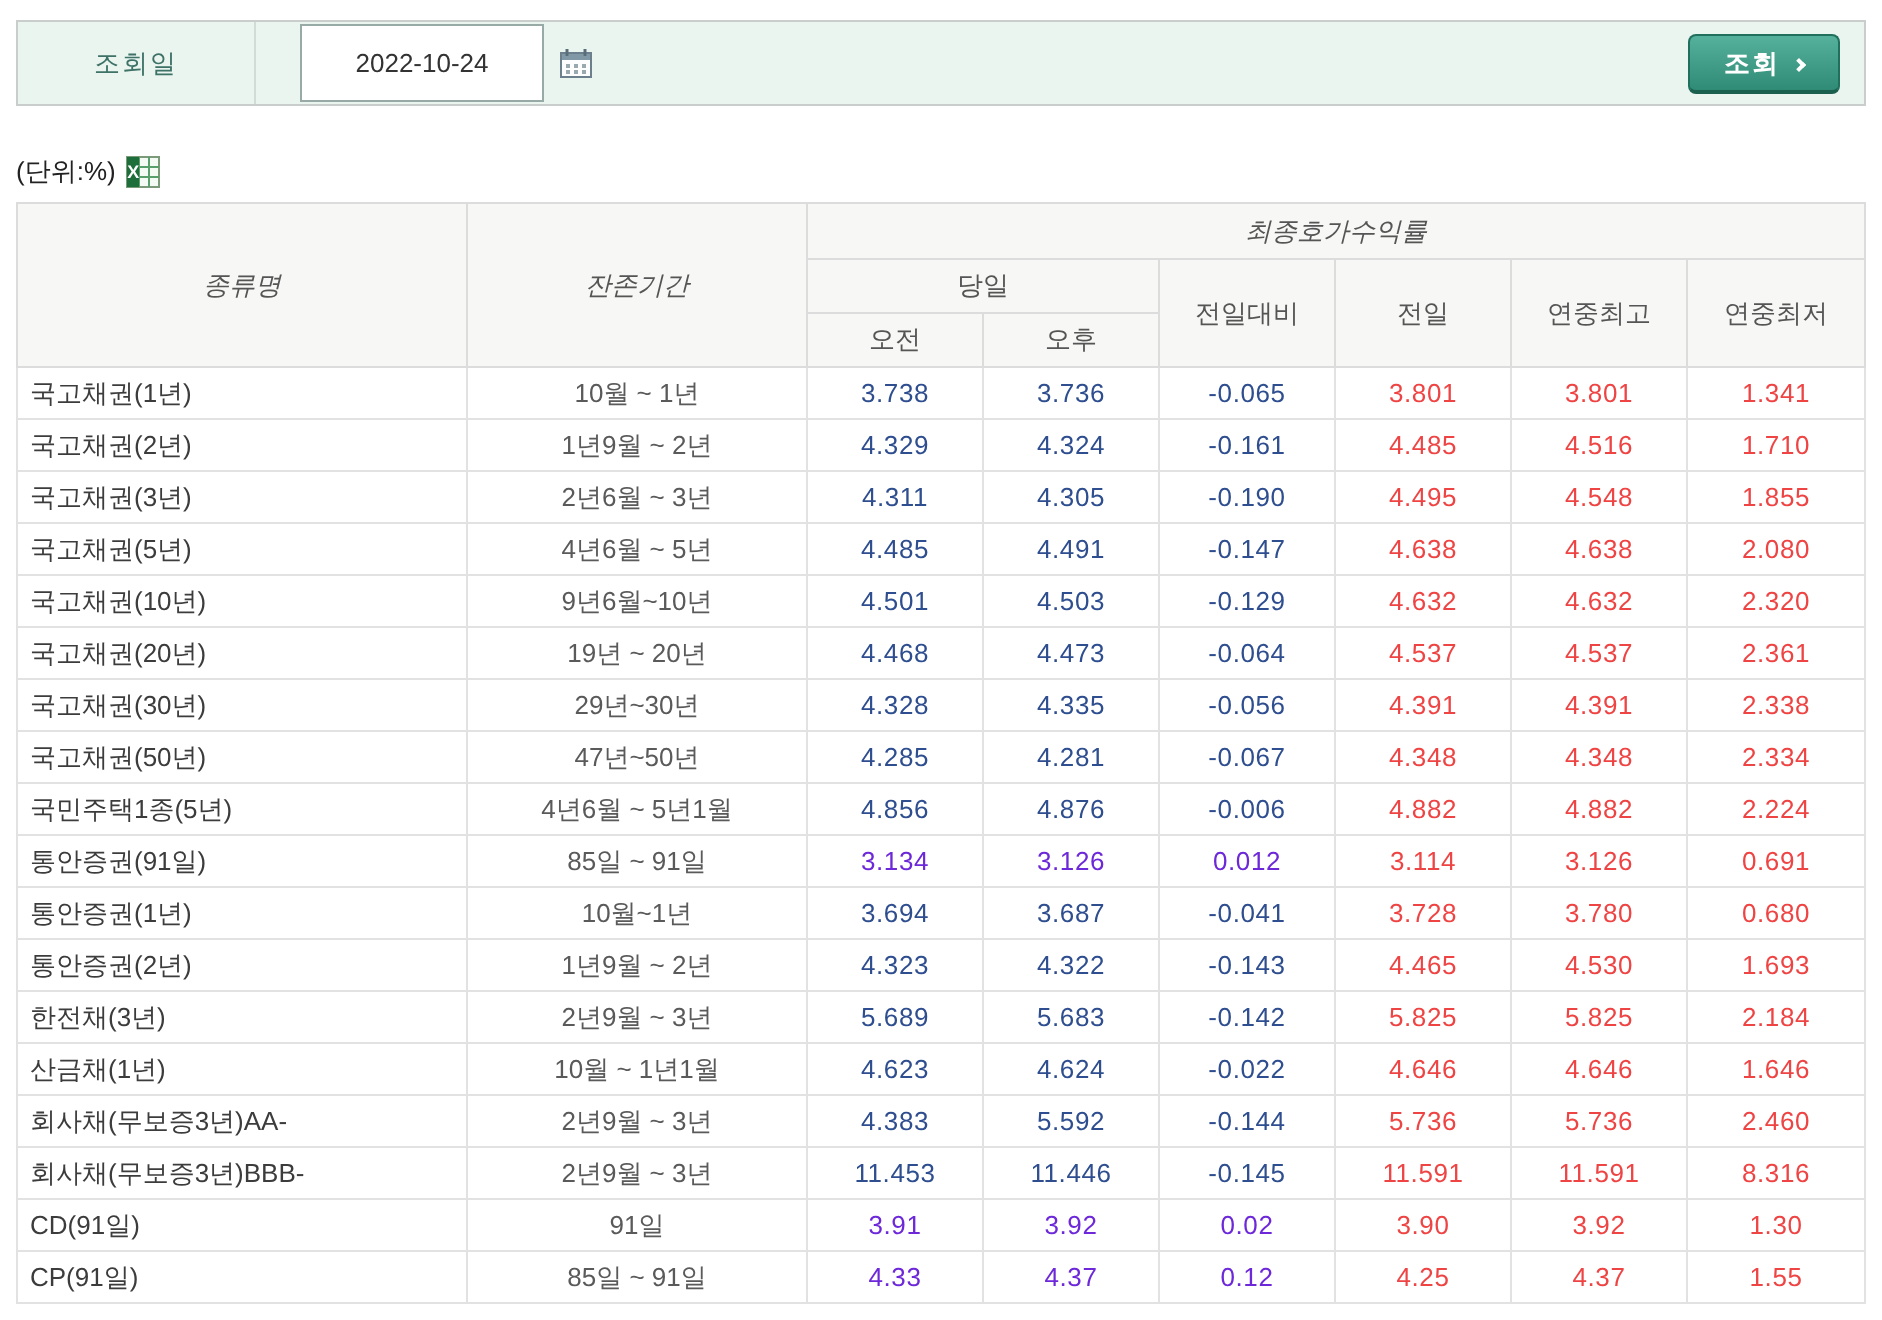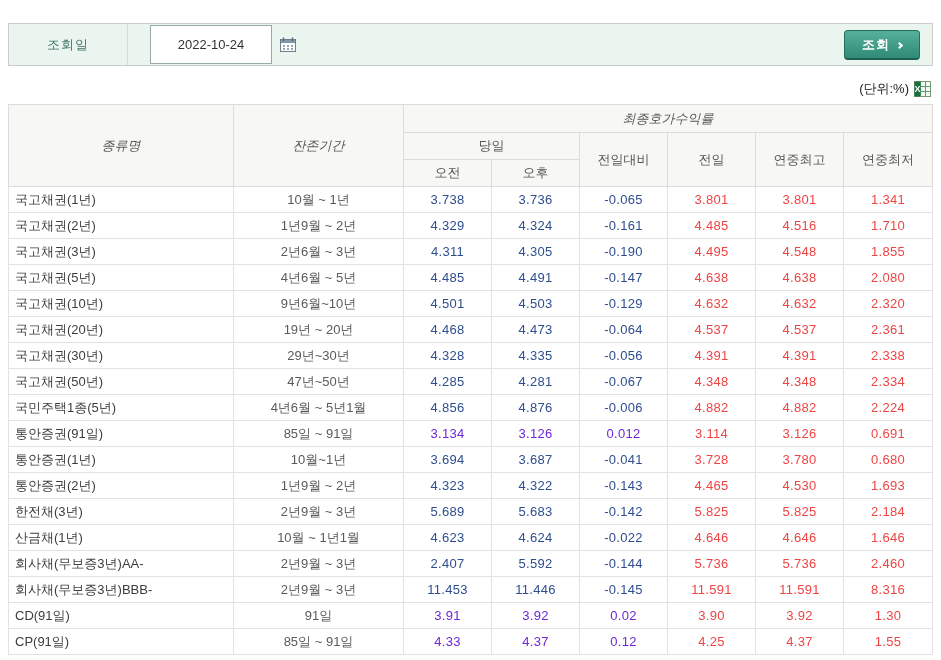--- a/index.html
+++ b/index.html
@@ -3,21 +3,21 @@
 <meta charset="utf-8">
 <style>
   * { box-sizing: border-box; }
   html,body { margin:0; padding:0; background:#fff; }
   body {
     font-family: "Liberation Sans", "DejaVu Sans", sans-serif;
     font-size: 13px;
     color:#333;
     width: 941px;
   }
-  .page { padding: 23px 8px 0 8px; }
+  .page { padding: 10px 8px 0 8px; }
 
   
   .query-bar {
     display:flex; align-items:center;
     height:43px;
     background:#eaf5f0;
     border:1px solid #c9cdcb;
     padding:0 12px 0 0;
   }
   .query-label {
@@ -45,22 +45,22 @@
     font-family:"Liberation Sans","DejaVu Sans",sans-serif;
   }
   .btn-chevron {
     display:inline-block; width:5px; height:5px;
     border-top:2px solid #fff; border-right:2px solid #fff;
     transform:rotate(45deg); margin-top:1px;
   }
 
   
   .unit-row {
-    display:flex; justify-content:flex-end; align-items:center; gap:5px;
-    margin:14px 2px 6px 0;
+    display:flex; justify-content:flex-start; align-items:center; gap:5px;
+    margin:24px 2px 6px 0;
     color:#222;
   }
   .excel-icon { line-height:0; cursor:pointer; }
 
   
   table.data-table {
     width:100%;
     border-collapse:collapse;
     table-layout:fixed;
     border:1px solid #adadad;
@@ -299,21 +299,21 @@
           <td class="num down">4.623</td>
           <td class="num down">4.624</td>
           <td class="num down">-0.022</td>
           <td class="num muted">4.646</td>
           <td class="num muted">4.646</td>
           <td class="num muted">1.646</td>
         </tr>
         <tr>
           <td class="cell-name">회사채(무보증3년)AA-</td>
           <td class="cell-period">2년9월 ~ 3년</td>
-          <td class="num down">2.407</td>
+          <td class="num down">4.383</td>
           <td class="num down">5.592</td>
           <td class="num down">-0.144</td>
           <td class="num muted">5.736</td>
           <td class="num muted">5.736</td>
           <td class="num muted">2.460</td>
         </tr>
         <tr>
           <td class="cell-name">회사채(무보증3년)BBB-</td>
           <td class="cell-period">2년9월 ~ 3년</td>
           <td class="num down">11.453</td>

